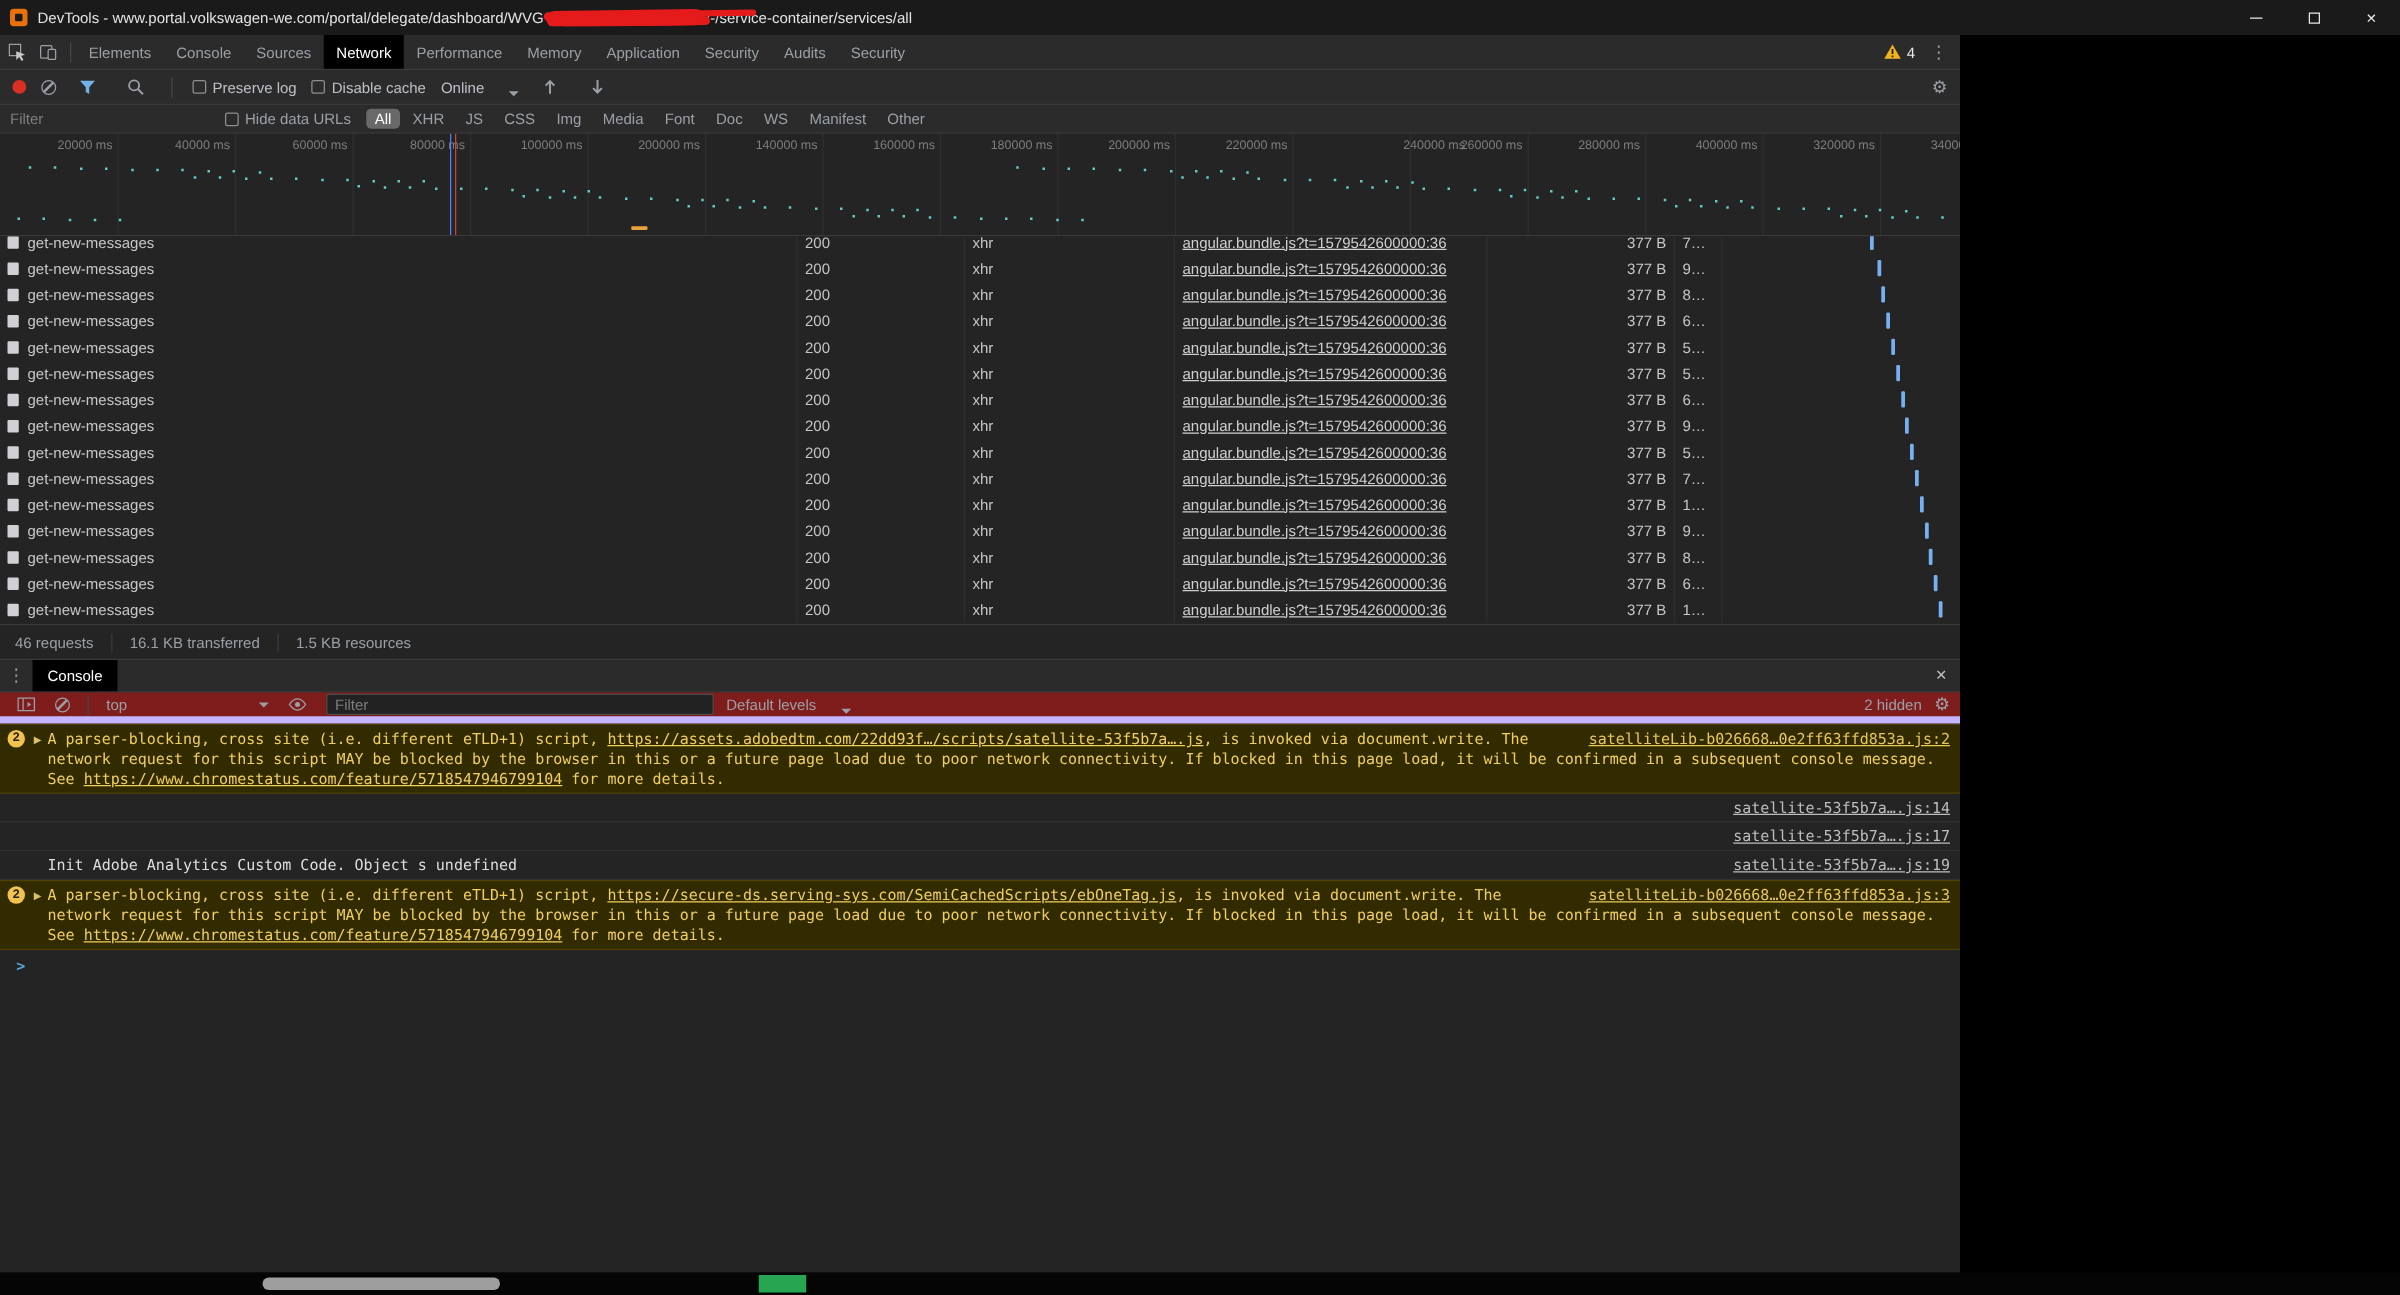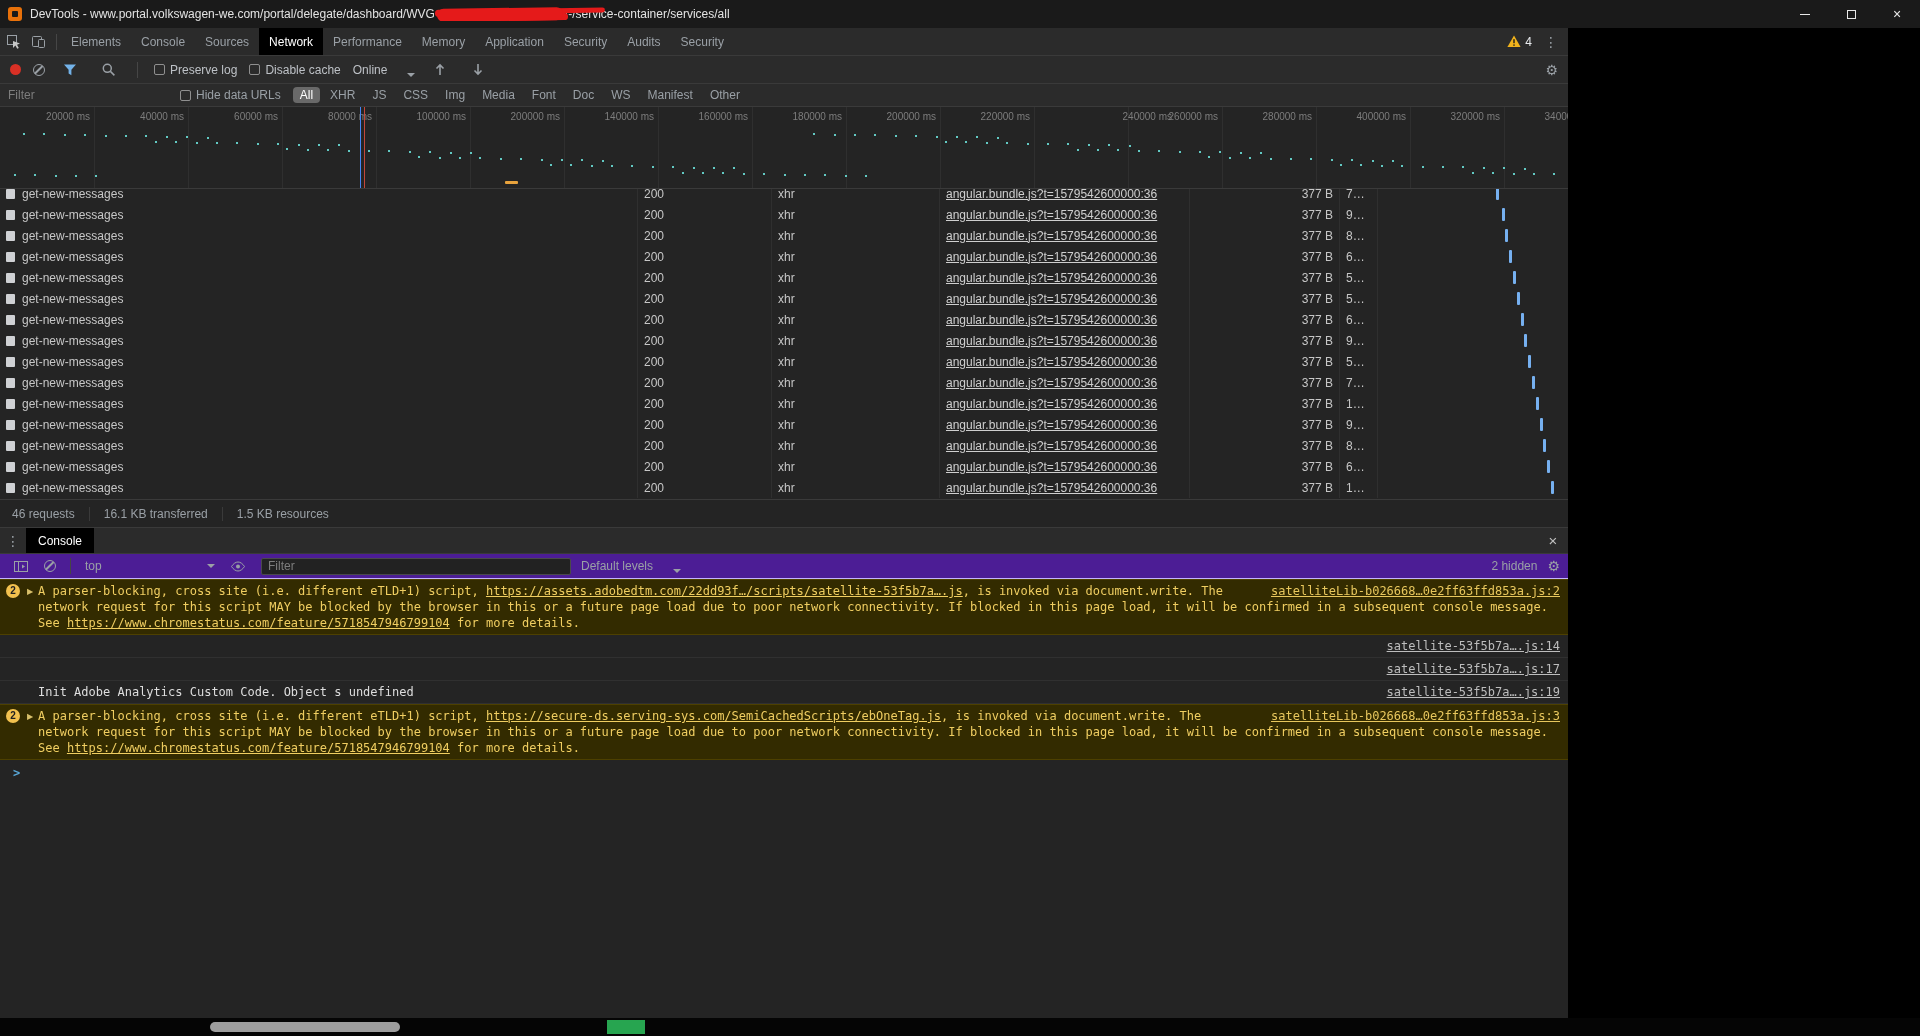--- a/index.html
+++ b/index.html
@@ -89,21 +89,21 @@
            color:#9aa0a6;padding-left:12px;}
   .summary .sep{width:1px;height:14px;background:#3a3a3a;margin:0 14px;}
 
   
   .drawer-tabbar{flex:0 0 27px;background:#2b2b2b;border-top:1px solid #3a3a3a;border-bottom:1px solid #3a3a3a;
                  display:flex;align-items:center;}
   .drawer-menu{width:26px;text-align:center;font-family:"DejaVu Sans",sans-serif;font-size:14px;color:#9aa0a6;}
   .drawer-tab{height:100%;padding:0 12px;display:flex;align-items:center;background:#000;color:#fff;}
   .drawer-close{margin-left:auto;width:30px;text-align:center;color:#c0c0c0;font-size:15px;}
 
-  .console-toolbar{flex:0 0 25px;background:#4c1d95;border-bottom:1px solid #c4b5fd;display:flex;align-items:center;
+  .console-toolbar{flex:0 0 25px;background:#7f1d1d;border-bottom:6px solid #c4b5fd;display:flex;align-items:center;
                    gap:10px;padding:0 8px;color:#9aa0a6;}
   .ctx-dd{display:flex;align-items:center;justify-content:space-between;width:130px;}
   .cfilter{width:310px;height:17px;background:#222;border:1px solid #4a4a4a;border-radius:2px;color:#e0e0e0;
            padding:0 6px;font:12px "Liberation Sans",sans-serif;outline:none;}
   .cfilter::placeholder{color:#7d7d7d;}
   .hidden-count{margin-left:auto;color:#9aa0a6;}
 
   
   .console-out{flex:1;background:#242424;font-family:"DejaVu Sans Mono","Liberation Mono",monospace;
                font-size:12px;line-height:16px;overflow:hidden;}

